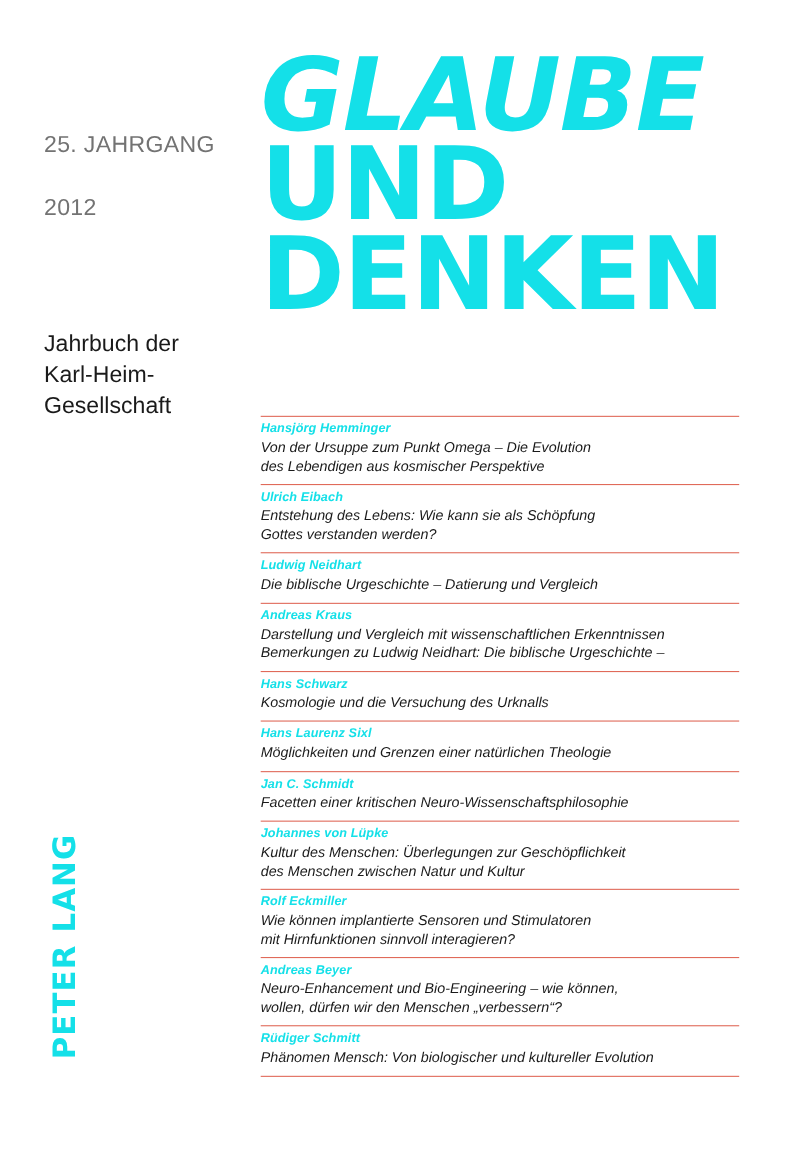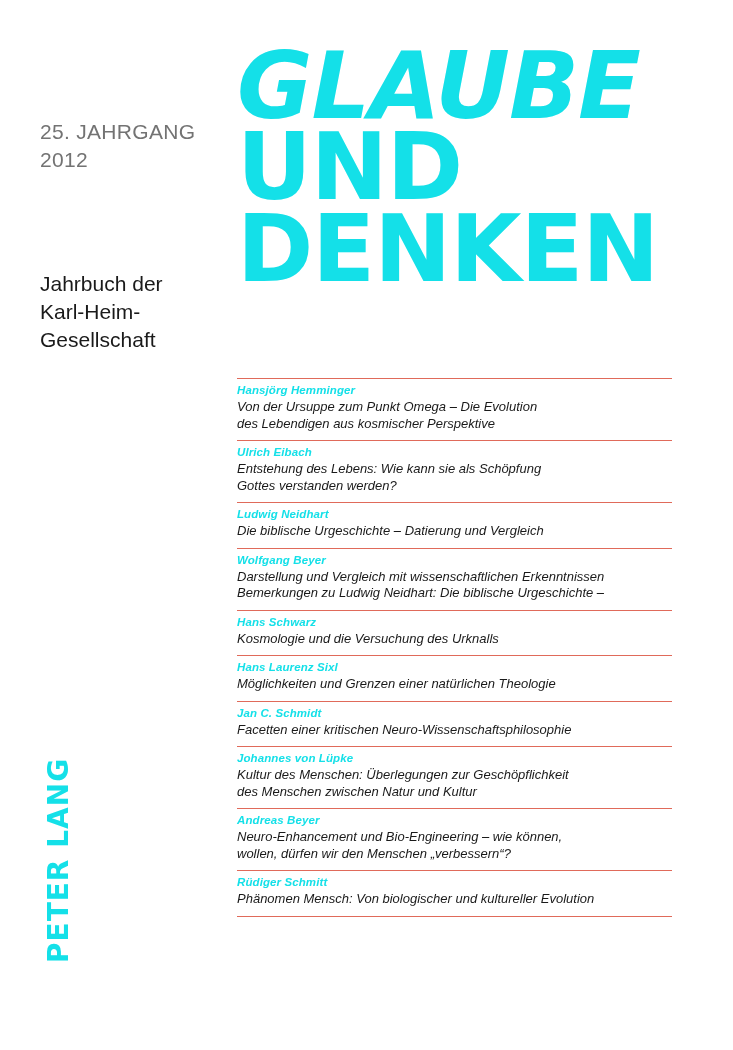--- a/index.html
+++ b/index.html
@@ -28,20 +28,21 @@
     width: 190px;
   }
   .jahrgang {
     font-size: 21px;
     line-height: 28px;
     color: #737373;
     letter-spacing: 0.3px;
   }
   .jahrgang .year {
     display: block;
+    margin-top: 29px;
   }
   .subtitle {
     margin-top: 96px;
     font-size: 21px;
     line-height: 28px;
     color: #1a1a1a;
   }
   .subtitle span {
     display: block;
   }
@@ -169,21 +170,21 @@
     </div>
 
     <div class="entry">
       <div class="author">Ludwig Neidhart</div>
       <div class="title">
         <span class="line">Die biblische Urgeschichte – Datierung und Vergleich</span>
       </div>
     </div>
 
     <div class="entry">
-      <div class="author">Wolfgang Beyer</div>
+      <div class="author">Andreas Kraus</div>
       <div class="title">
         <span class="line">Darstellung und Vergleich mit wissenschaftlichen Erkenntnissen</span>
         <span class="line">Bemerkungen zu Ludwig Neidhart: Die biblische Urgeschichte –</span>
       </div>
     </div>
 
     <div class="entry">
       <div class="author">Hans Schwarz</div>
       <div class="title">
         <span class="line">Kosmologie und die Versuchung des Urknalls</span>
@@ -205,20 +206,27 @@
     </div>
 
     <div class="entry">
       <div class="author">Johannes von Lüpke</div>
       <div class="title">
         <span class="line">Kultur des Menschen: Überlegungen zur Geschöpflichkeit</span>
         <span class="line">des Menschen zwischen Natur und Kultur</span>
       </div>
     </div>
 
+    <div class="entry">
+      <div class="author">Rolf Eckmiller</div>
+      <div class="title">
+        <span class="line">Wie können implantierte Sensoren und Stimulatoren</span>
+        <span class="line">mit Hirnfunktionen sinnvoll interagieren?</span>
+      </div>
+    </div>
 
     <div class="entry">
       <div class="author">Andreas Beyer</div>
       <div class="title">
         <span class="line">Neuro-Enhancement und Bio-Engineering – wie können,</span>
         <span class="line">wollen, dürfen wir den Menschen „verbessern“?</span>
       </div>
     </div>
 
     <div class="entry">

